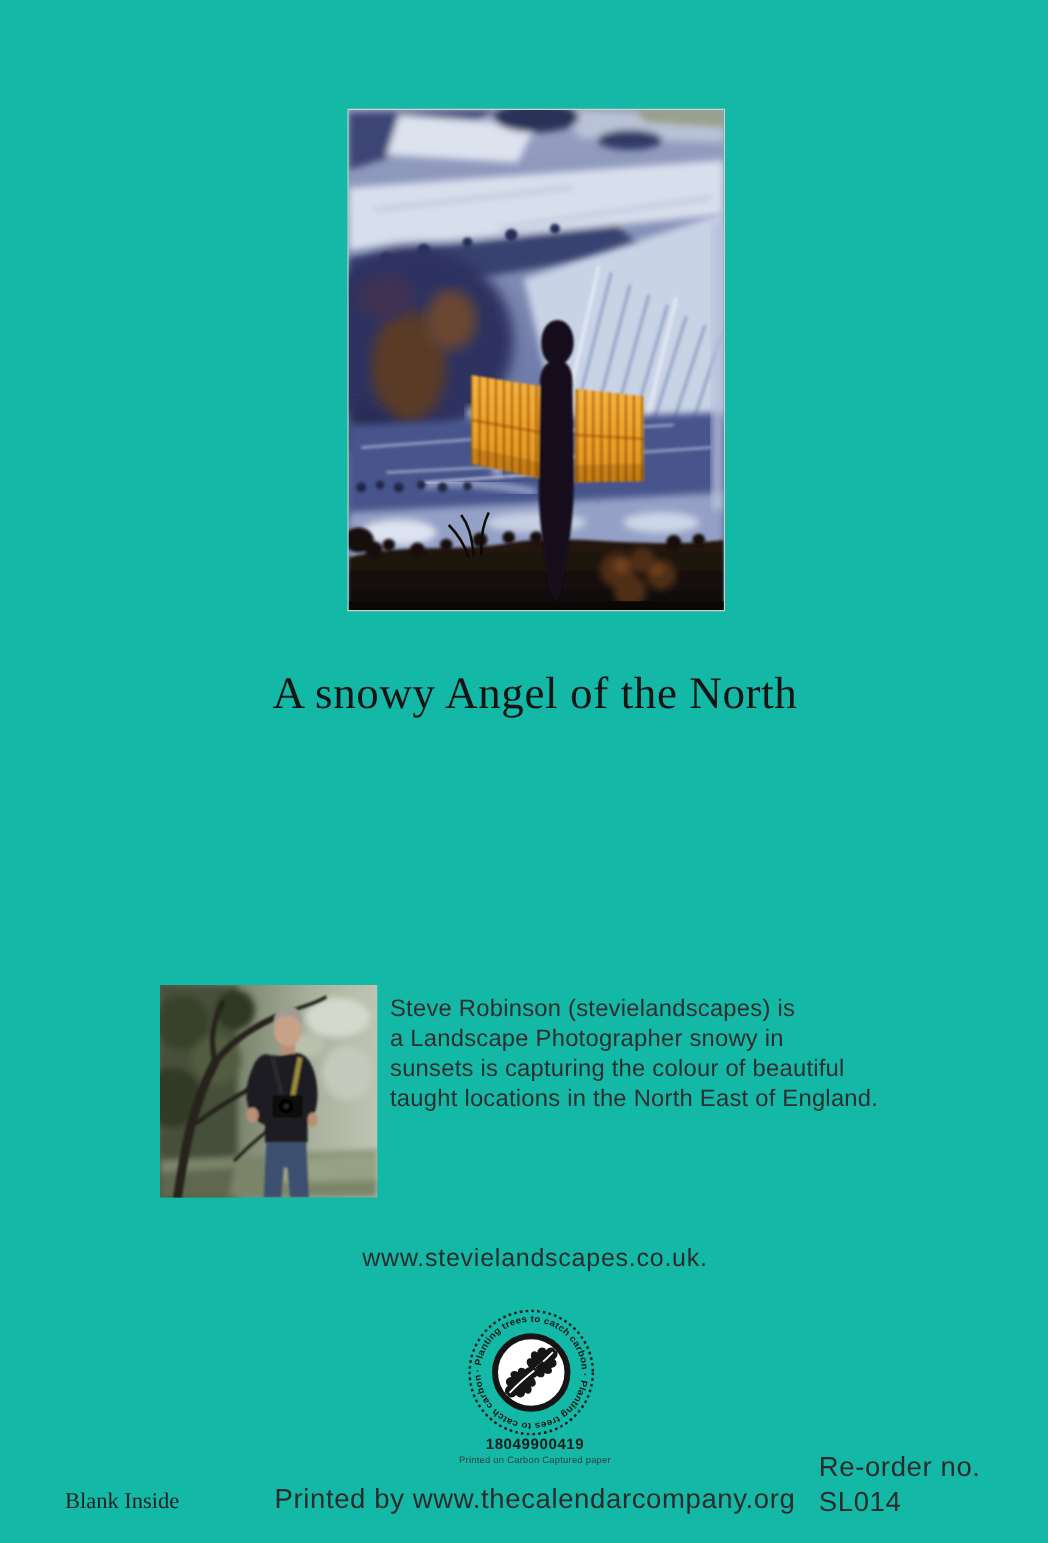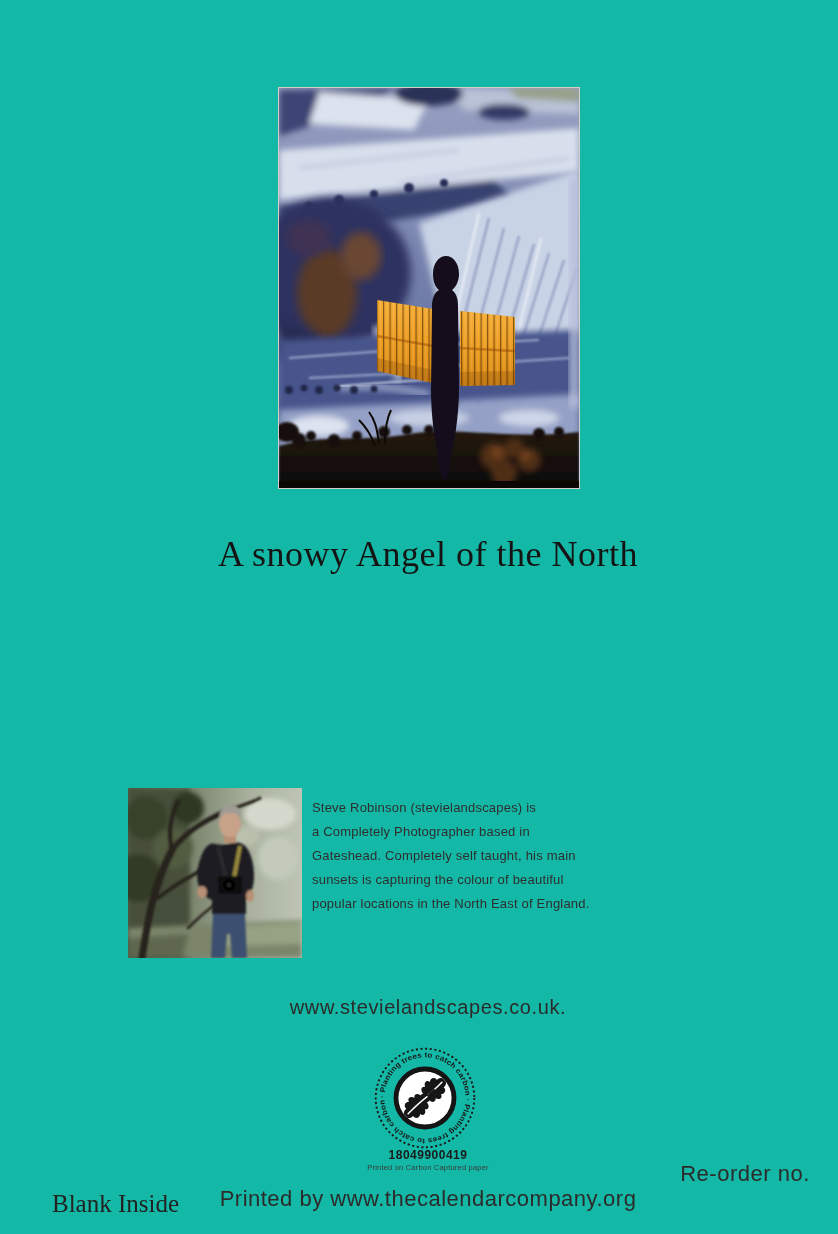--- a/index.html
+++ b/index.html
@@ -10,36 +10,36 @@
   
   .main-photo{left:278px;top:87px;width:300px;height:400px;border:1px solid #d8cec6;box-sizing:content-box;}
   .main-photo svg{display:block;}
 
   
   .card-title{left:8px;top:533px;width:840px;text-align:center;
               font-family:"Liberation Serif",serif;font-size:36px;color:#141414;letter-spacing:.5px;}
 
   
   .photographer-photo{left:128px;top:788px;width:174px;height:170px;}
-  .bio{left:312px;top:796px;width:440px;font-size:13px;line-height:24px;color:#2e2e2e;letter-spacing:.2px;}
+  .bio{left:312px;top:796px;width:440px;font-size:19px;line-height:24px;color:#2e2e2e;letter-spacing:.2px;}
   .bio div{white-space:nowrap;}
 
   
   .website{left:8px;top:996px;width:840px;text-align:center;font-size:20px;letter-spacing:.6px;color:#2b2b2b;}
 
   
   .carbon-logo{left:367px;top:1040px;width:116px;height:116px;}
   .carbon-number{left:8px;top:1148px;width:840px;text-align:center;font-size:12px;font-weight:bold;
                  letter-spacing:.5px;color:#1b1b1b;}
   .carbon-caption{left:8px;top:1163px;width:840px;text-align:center;font-size:7.5px;letter-spacing:.2px;color:#3a3a3a;}
 
   
-  .blank-inside{left:52px;top:1190px;font-family:"Liberation Serif",serif;font-size:25px;color:#222;}
+  .blank-inside{left:52px;top:1190px;font-family:"Liberation Serif",serif;font-size:18px;color:#222;}
   .printed-by{left:8px;top:1186px;width:840px;text-align:center;font-size:22px;letter-spacing:.5px;color:#2b2b2b;}
-  .reorder{left:655px;top:1160px;width:180px;text-align:center;font-size:22px;line-height:28px;
+  .reorder{left:655px;top:1160px;width:180px;text-align:left;font-size:22px;line-height:28px;
            letter-spacing:.5px;color:#2b2b2b;}
 </style>
 </head>
 <body>
 
 <div class="page">
 
   <div class="abs main-photo">
     <svg width="300" height="400" viewBox="0 0 300 400">
       <defs>
@@ -271,24 +271,23 @@
         <circle cx="101" cy="97" r="6" fill="#050505"></circle>
         <circle cx="101" cy="97" r="2" fill="#2c2c30"></circle>
         <ellipse cx="74" cy="104" rx="5" ry="6" fill="#b98f74"></ellipse>
         <ellipse cx="122" cy="108" rx="4" ry="6" fill="#b98f74"></ellipse>
       </g>
     </svg>
   </div>
 
   <div class="abs bio">
     <div>Steve Robinson (stevielandscapes) is</div>
-    <div>a Completely Photographer based in</div>
-    <div>Gateshead. Completely self taught, his main</div>
+    <div>a Landscape Photographer snowy in</div>
     <div>sunsets is capturing the colour of beautiful</div>
-    <div>popular locations in the North East of England.</div>
+    <div>taught locations in the North East of England.</div>
   </div>
 
   <div class="abs website">www.stevielandscapes.co.uk.</div>
 
   <div class="abs carbon-logo">
     <svg width="116" height="116" viewBox="0 0 120 120">
       <circle cx="60" cy="60" r="51" fill="none" stroke="#1b1b1b" stroke-width="2" stroke-dasharray="2.2 2.6"></circle>
       <path id="tcirc" d="M 18,60 A 42,42 0 1 1 102,60 A 42,42 0 1 1 18,60" fill="none"></path>
       <text font-size="7.6" font-weight="bold" letter-spacing="0.2" fill="#151515">
         <textPath href="#tcirc" textLength="262" lengthAdjust="spacingAndGlyphs">· Planting trees to catch carbon · Planting trees to catch carbon</textPath>
@@ -312,15 +311,16 @@
       </g>
     </svg>
   </div>
   <div class="abs carbon-number">18049900419</div>
   <div class="abs carbon-caption">Printed on Carbon Captured paper</div>
 
   <div class="abs blank-inside">Blank Inside</div>
   <div class="abs printed-by">Printed by www.thecalendarcompany.org</div>
   <div class="abs reorder">
     <div>Re-order no.</div>
+    <div>SL014</div>
   </div>
 
 </div>
 
 </body></html>

